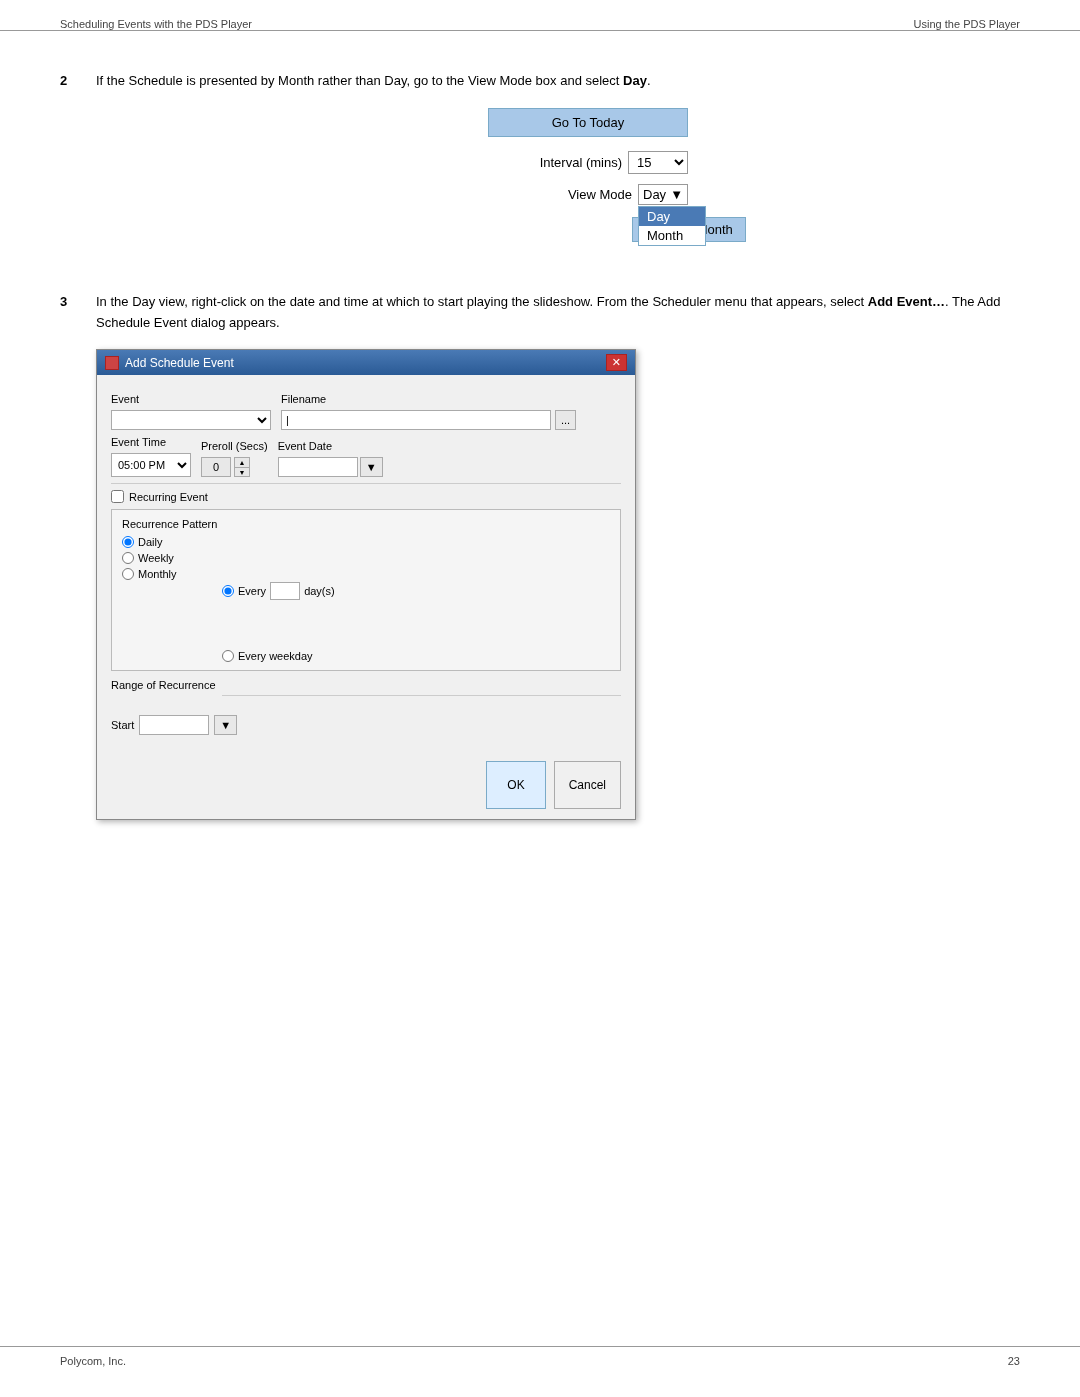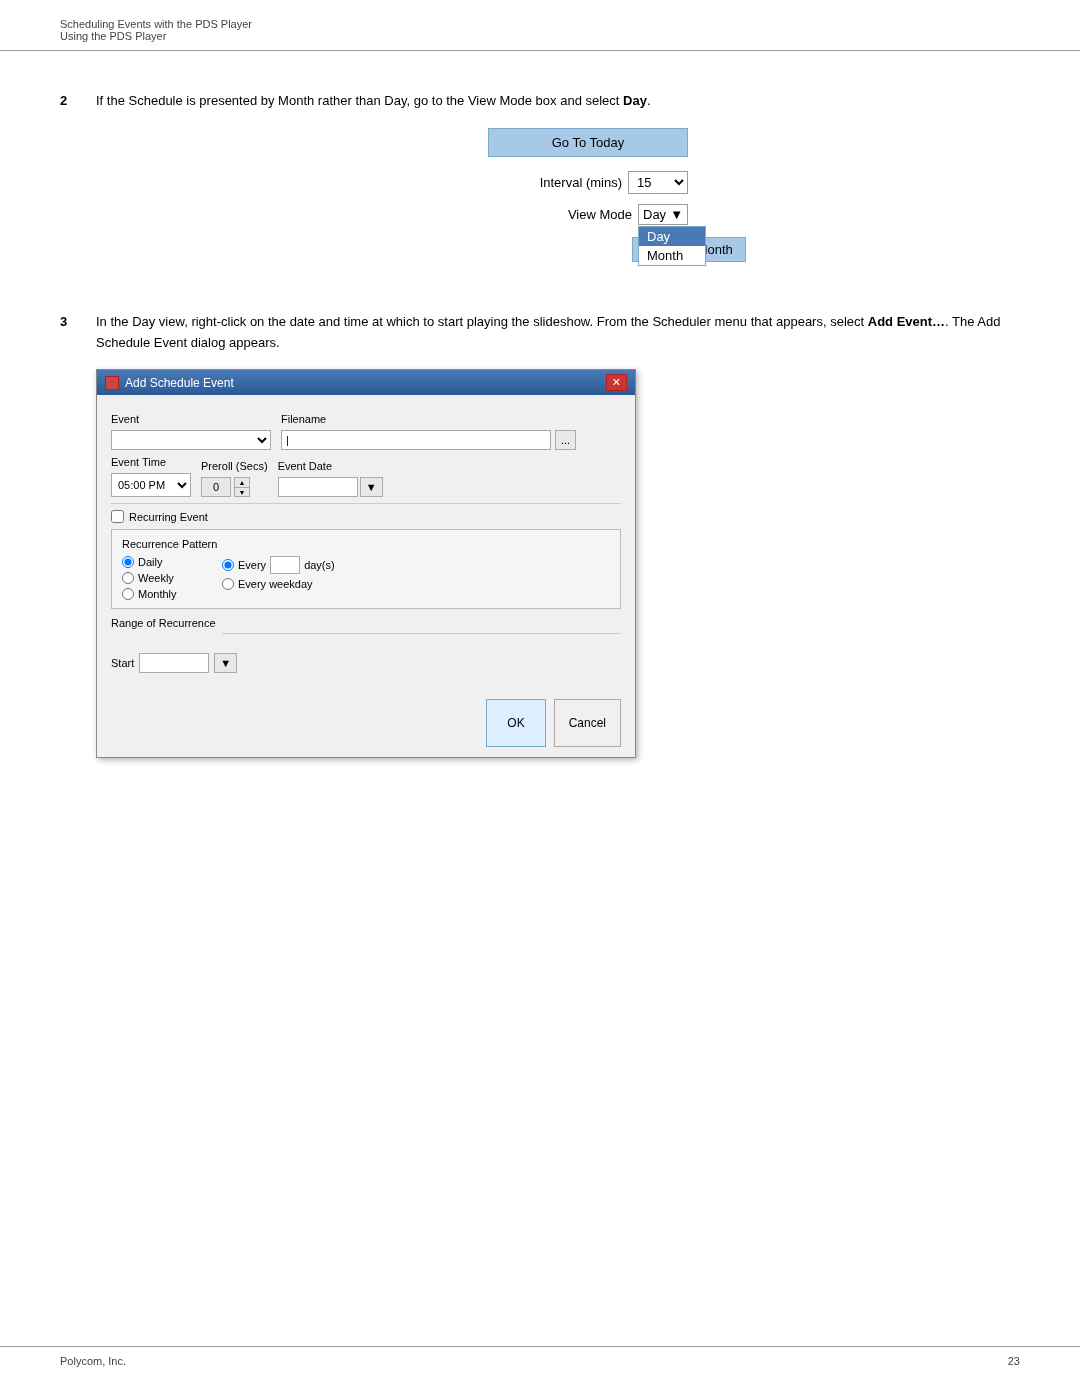--- a/index.html
+++ b/index.html
@@ -10,25 +10,24 @@
       color: #000;
       width: 1080px;
       min-height: 1397px;
       position: relative;
     }
 
     
     .page-header {
       display: flex;
       justify-content: space-between;
-      padding: 18px 60px 8px 60px;
+      padding: 18px 60px 0 60px;
       border-bottom: 1px solid #999;
       font-size: 11px;
       color: #444;
-      flex-direction: column;
     }
     .page-footer {
       position: absolute;
       bottom: 30px;
       left: 0; right: 0;
       display: flex;
       justify-content: space-between;
       padding: 0 60px;
       font-size: 11px;
       color: #444;
@@ -233,20 +232,21 @@
     .recurrence-right {
       display: flex;
       flex-direction: column;
       gap: 4px;
     }
     .every-row {
       display: flex;
       align-items: center;
       gap: 4px;
       font-size: 11px;
+      margin-top: 46px;
     }
     .every-input {
       width: 30px;
       border: 1px solid #aaa;
       background: #fff;
       font-size: 11px;
       padding: 1px 3px;
       height: 18px;
     }
 

